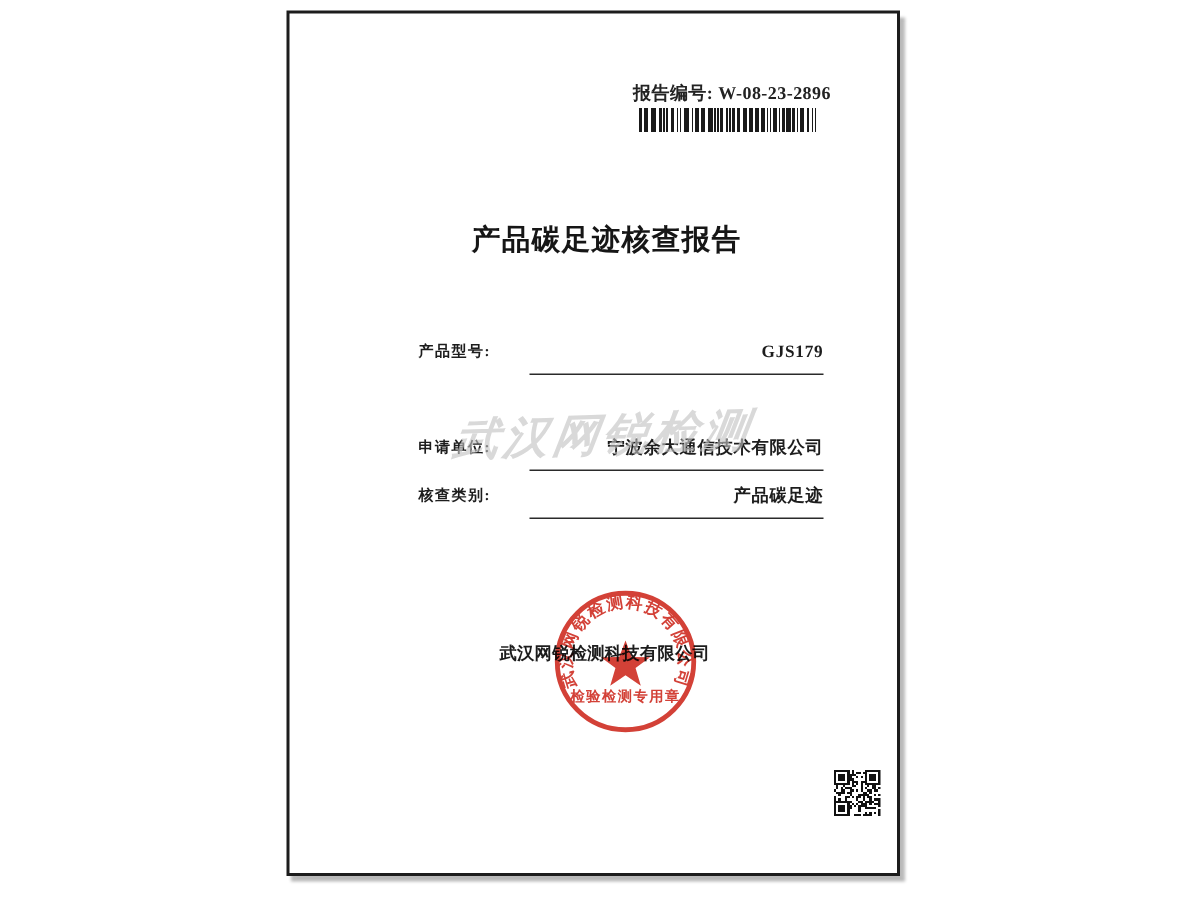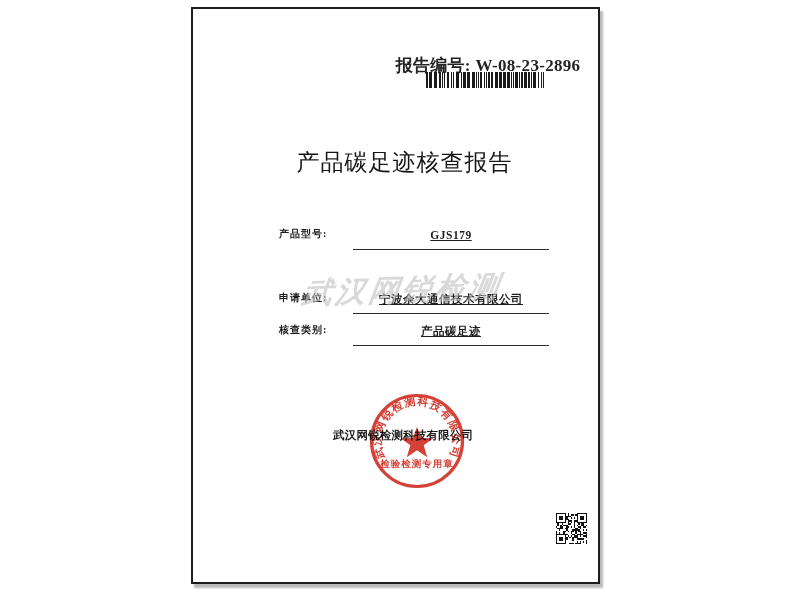--- a/index.html
+++ b/index.html
@@ -6,36 +6,36 @@
   body{width:800px;height:600px;background:#ffffff;overflow:hidden;
        font-family:"Liberation Serif","DejaVu Serif",serif;}
   .canvas{position:relative;width:800px;height:600px;background:#ffffff;}
   .page{position:absolute;left:191px;top:7px;width:409px;height:577px;
         background:#ffffff;border:2px solid #1c1c1c;box-sizing:border-box;
         box-shadow:3px 4px 2px rgba(0,0,0,0.28);}
   .page-inner{position:absolute;left:0;top:0;right:0;bottom:0;overflow:hidden;}
 
   
   .report-block{position:absolute;left:180px;top:45px;width:230px;text-align:center;
-                font-size:17px;font-weight:bold;color:#232323;letter-spacing:0.3px;}
+                font-size:12px;font-weight:bold;color:#232323;letter-spacing:0.3px;}
   .barcode{position:absolute;left:233px;top:63px;width:120px;height:16px;}
 
   
   .doc-title{position:absolute;left:0;top:138px;width:100%;text-align:center;
-             transform:translateX(9px);font-size:23px;font-weight:normal;color:#161616;
+             transform:translateX(9px);font-size:19px;font-weight:bold;color:#161616;
              letter-spacing:1px;}
 
   
   .form-row{position:absolute;left:0;width:100%;height:30px;}
   .form-label{position:absolute;left:86px;top:4px;font-size:10px;font-weight:bold;
               color:#1d1d1d;letter-spacing:1px;}
   .form-value{position:absolute;left:160px;top:0;width:196px;height:27px;
-              border-bottom:1.7px solid #2a2a2a;text-align:center;line-height:25px;
+              border-bottom:1.7px solid #2a2a2a;text-align:right;line-height:25px;
               font-size:11.5px;font-weight:bold;color:#1d1d1d;letter-spacing:0.5px;
-              box-sizing:border-box;text-decoration:underline;}
+              box-sizing:border-box;}
 
   
   .watermark{position:absolute;left:110px;top:261px;font-size:30px;font-style:italic;
              letter-spacing:3px;color:#c2c2c2;opacity:0.62;white-space:nowrap;
              transform:skewX(-10deg) rotate(-2deg);font-weight:bold;}
 
   
   .company-line{position:absolute;left:140px;top:419px;font-size:11.5px;font-weight:600;
                 color:#1c1c1c;letter-spacing:0.2px;white-space:nowrap;}
   .stamp{position:absolute;left:174px;top:382px;width:100px;height:100px;

